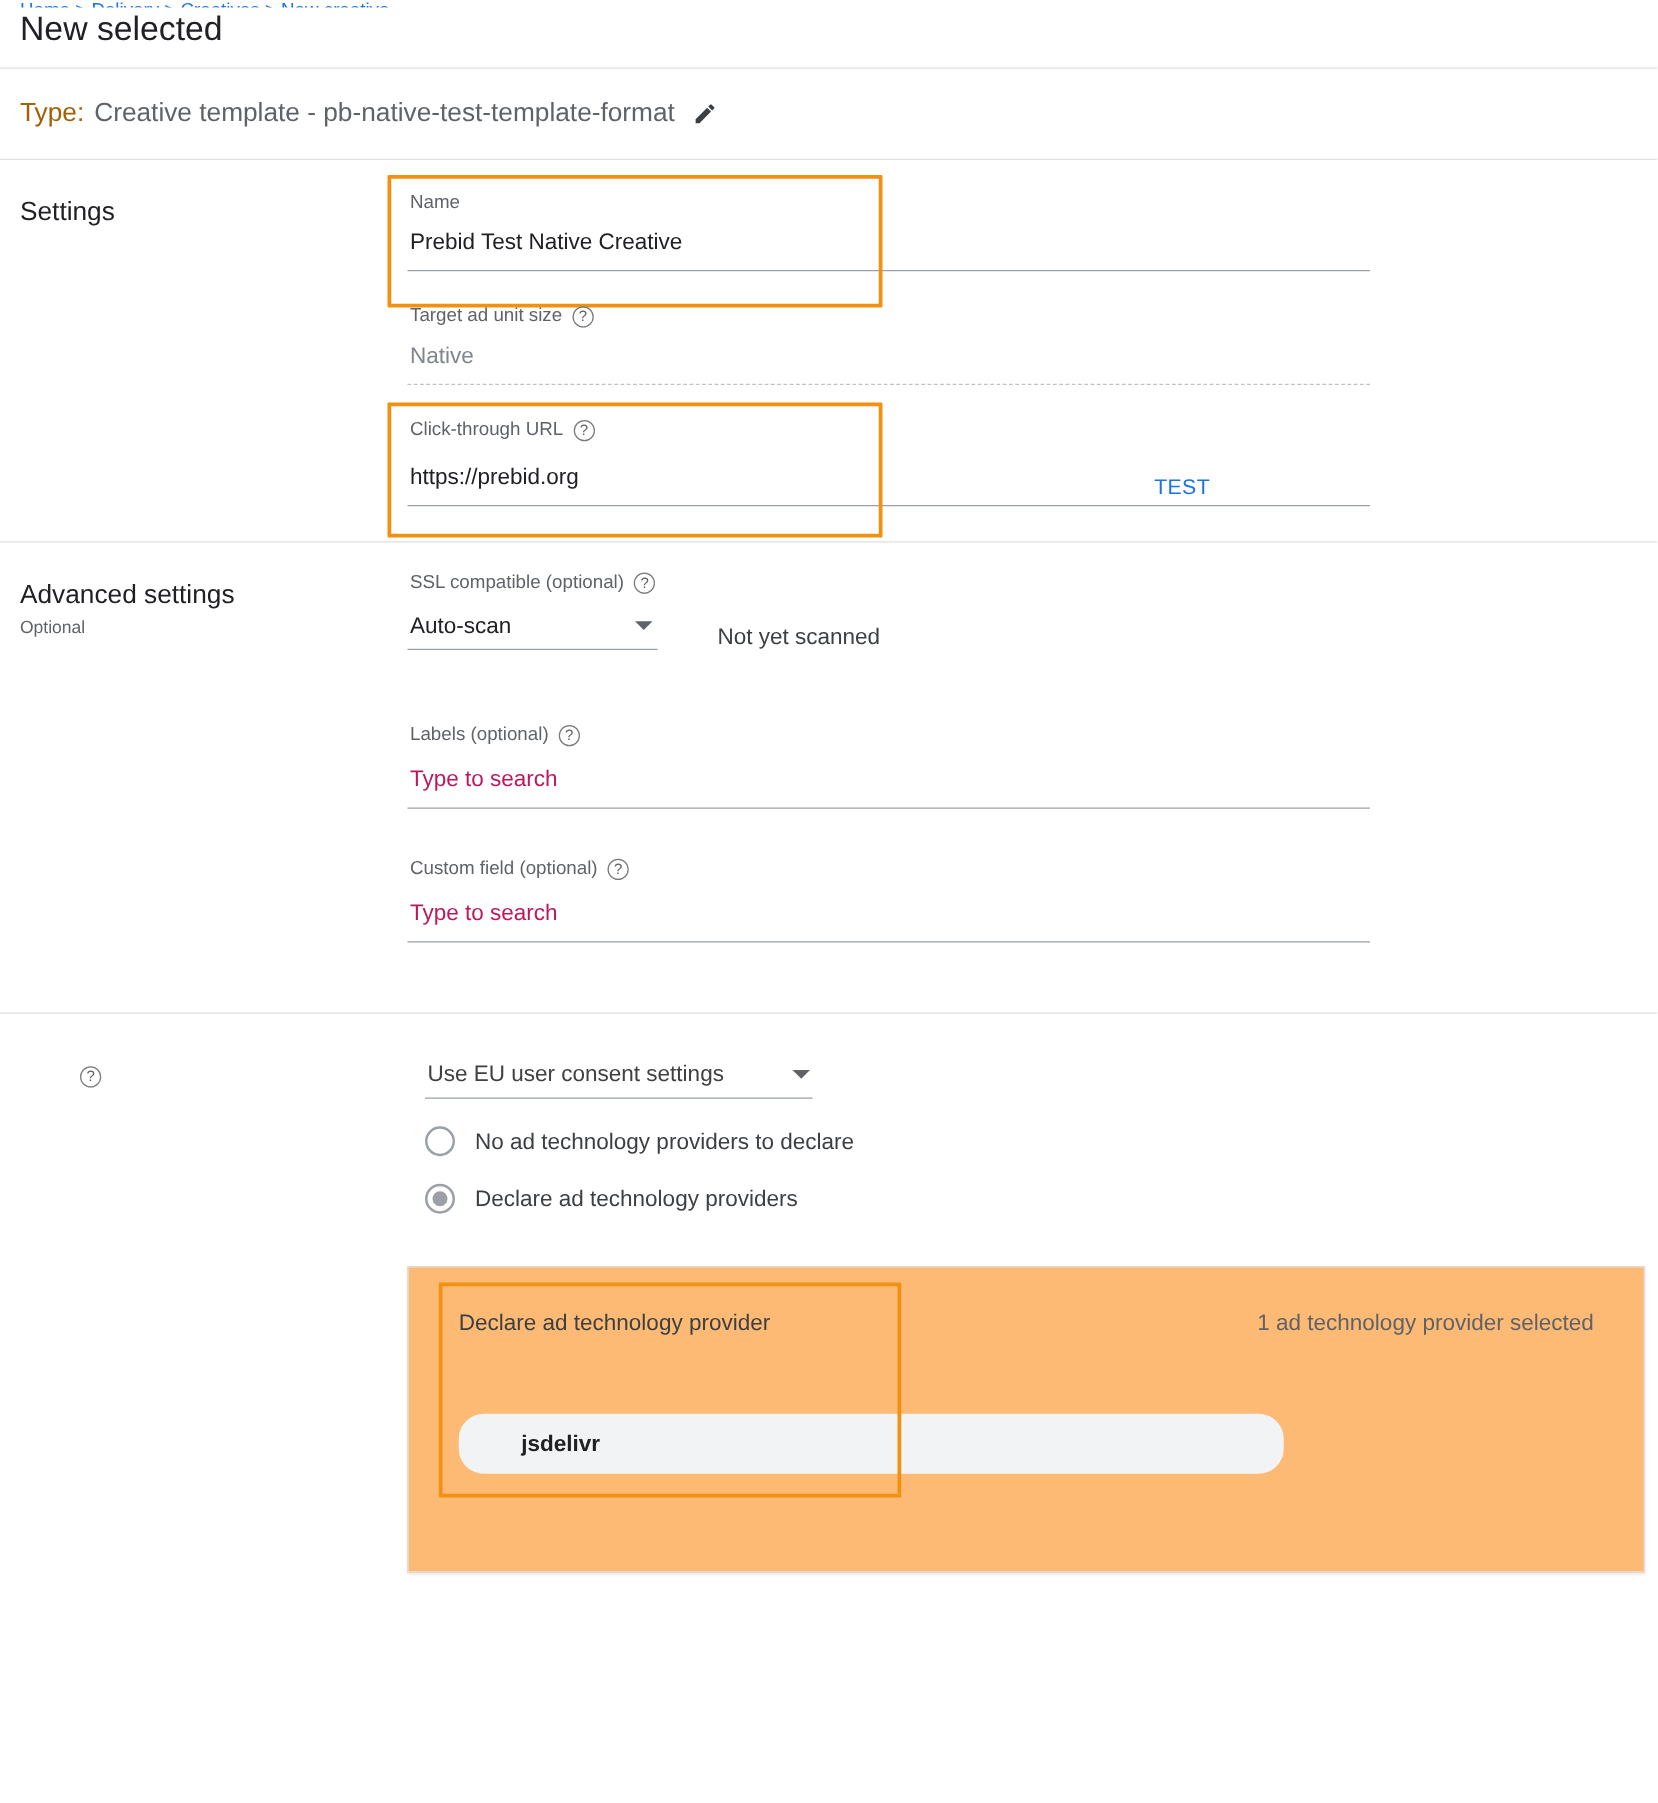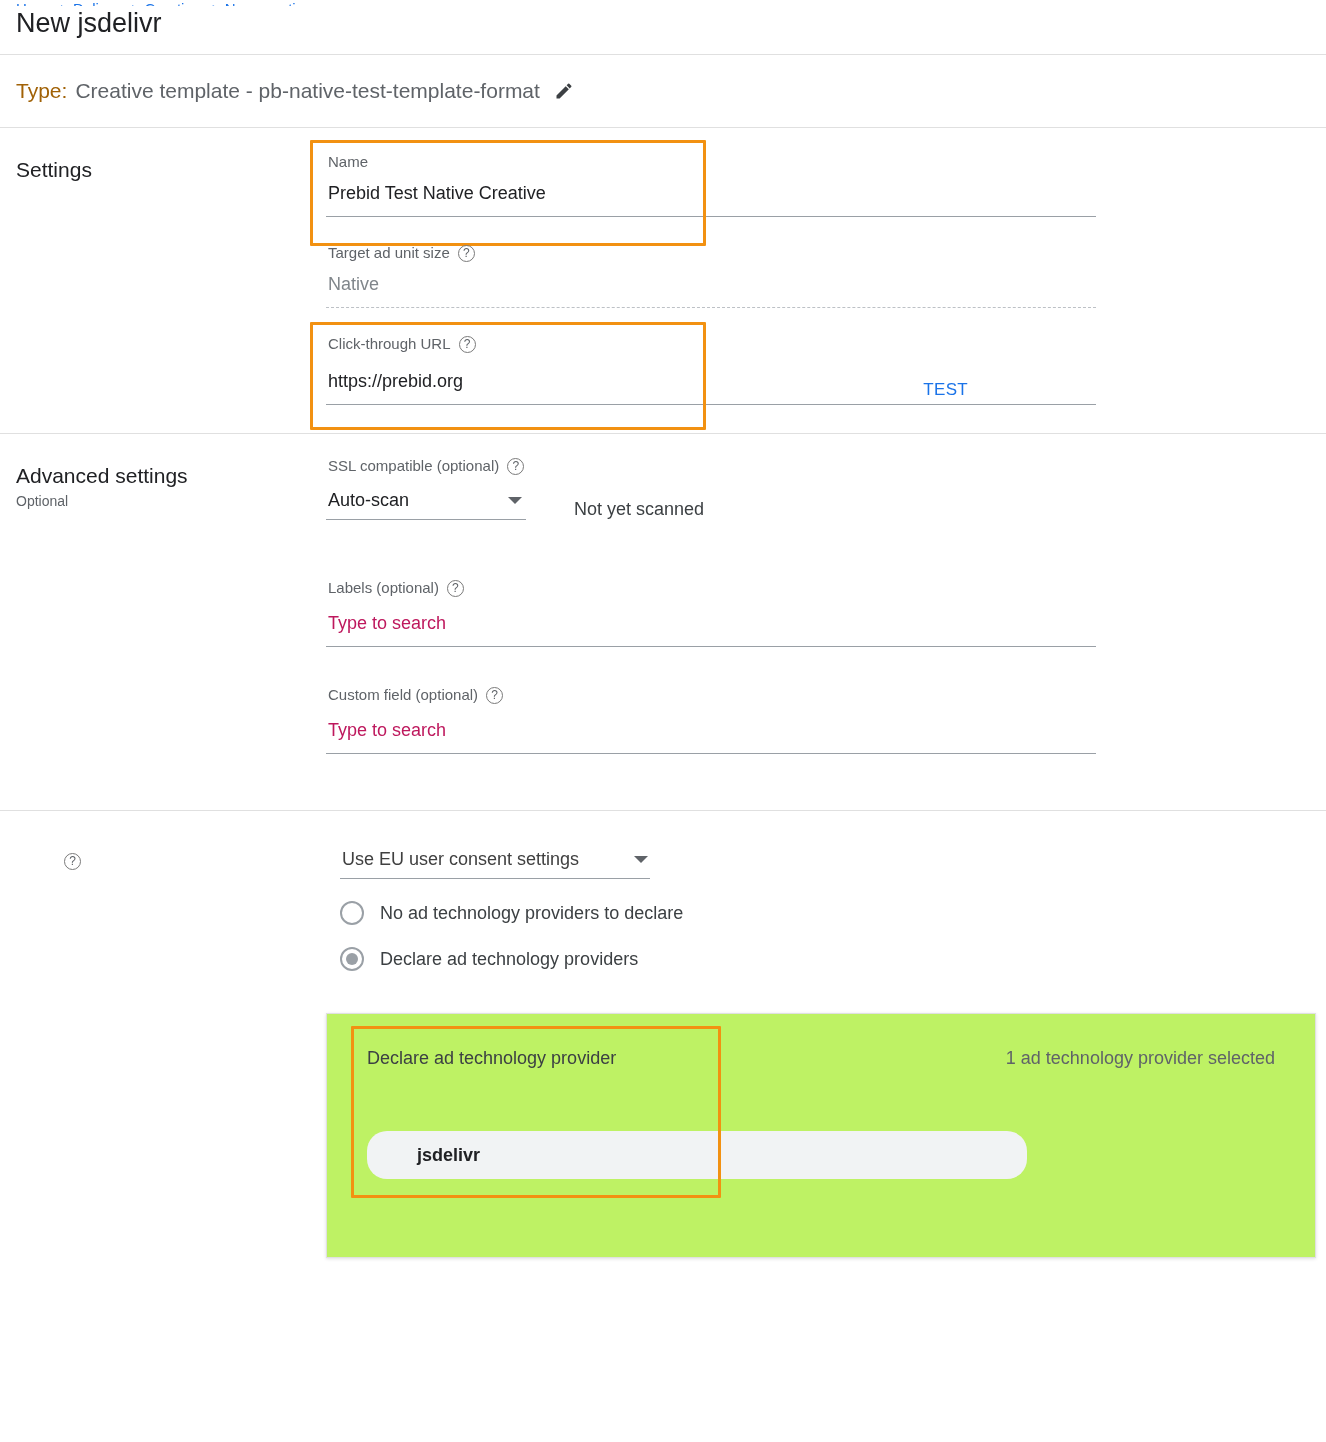--- a/index.html
+++ b/index.html
@@ -196,21 +196,21 @@
     left: 4px; top: 4px;
     width: 12px; height: 12px;
     border-radius: 50%;
     background: #9aa0a6;
   }
 
   .provider-card {
     margin-left: 0px;
     margin-top: 42px;
     width: 990px;
-    background: #bef264;
+    background: #fdba74;
     border: 1px solid #e0e0e0;
     box-shadow: 0 1px 3px rgba(60,64,67,.16);
     padding: 34px 40px 30px 40px;
     position: relative;
     min-height: 245px;
   }
   .provider-card-head {
     display: flex;
     justify-content: space-between;
     align-items: flex-start;
@@ -238,21 +238,21 @@
     border-radius: 20px;
   }
 </style>
 </head>
 <body>
 
 <div class="page">
 
   <div class="top-clip">Home  &gt;  Delivery  &gt;  Creatives  &gt;  New creative</div>
 
-  <h1 class="page-title">New jsdelivr</h1>
+  <h1 class="page-title">New selected</h1>
 
   <div class="divider"></div>
 
   <div class="type-row">
     <span class="k">Type:</span>
     <span class="v">Creative template - pb-native-test-template-format</span>
     <span class="pencil-icon">
       <svg width="20" height="20" viewBox="0 0 24 24" fill="#3c4043">
           <path d="M3 17.25V21h3.75L17.81 9.94l-3.75-3.75L3 17.25zM20.71 7.04a1 1 0 0 0 0-1.41l-2.34-2.34a1 1 0 0 0-1.41 0l-1.83 1.83 3.75 3.75 1.83-1.83z"></path>
         </svg>

